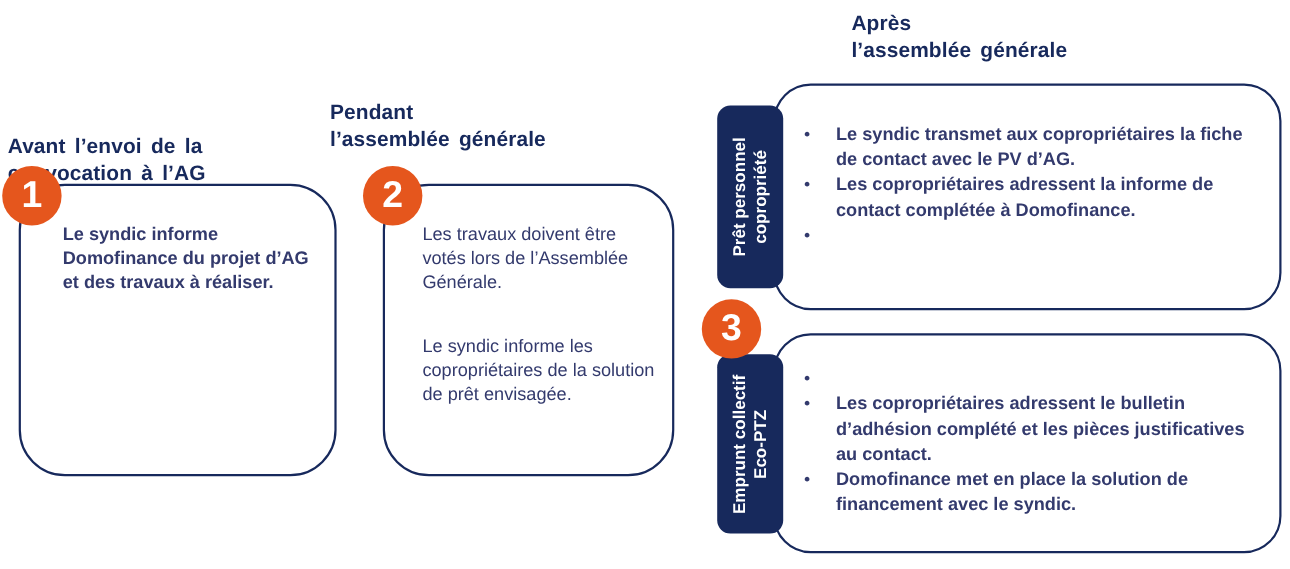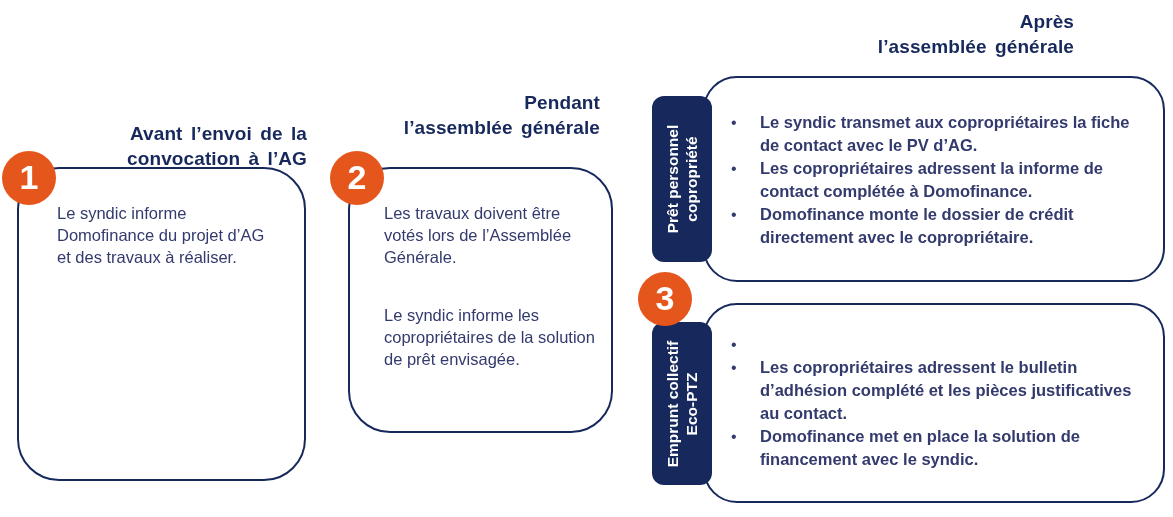--- a/index.html
+++ b/index.html
@@ -7,21 +7,21 @@
     position:relative;
     width:1173px; height:517px;
     background:#ffffff;
     overflow:hidden;
     font-family:"Liberation Sans","DejaVu Sans",sans-serif;
     color:var(--body);
   }
   .title {
     position:absolute;
     width:300px;
-    text-align:right;
+    text-align:left;
     font-weight:bold;
     font-size:19px;
     line-height:25px;
     color:var(--navy);
     white-space:pre-line;
     word-spacing:3px;
     letter-spacing:0.1px;
   }
   .stage-box {
     position:absolute;
@@ -98,21 +98,21 @@
 </head>
 <body>
 
 <div class="canvas">
 
   <div class="title" style="left:7px; top:90px;margin-top:31px;">Avant l’envoi de la
 convocation à l’AG</div>
   <div class="num-badge" style="left:2px; top:151px;">
     <span>1</span>
   </div>
-  <div class="stage-box round-lg" style="left:17px; top:167px; width:289px; height:314px;">
+  <div class="stage-box round-lg" style="left:17px; top:167px; width:289px; height:266px;font-weight:bold;">
     <div class="box-content-1">
       <p class="para">Le syndic informe
 Domofinance du projet d’AG
 et des travaux à réaliser.</p>
     </div>
   </div>
 
   <div class="title" style="left:300px; top:90px;">Pendant
 l’assemblée générale</div>
   <div class="num-badge" style="left:330px; top:151px;">
@@ -142,22 +142,20 @@
         <span class="bullet-text">Le syndic transmet aux copropriétaires la fiche
 de contact avec le PV d’AG.</span>
       </li>
       <li class="bullet-row">
         <span class="bullet-dot">•</span>
         <span class="bullet-text">Les copropriétaires adressent la informe de
 contact complétée à Domofinance.</span>
       </li>
       <li class="bullet-row">
         <span class="bullet-dot">•</span>
-        <span class="bullet-text">Domofinance monte le dossier de crédit
-directement avec le copropriétaire.</span>
       </li>
     </ul>
   </div>
   <div class="vlabel" style="left:652px; top:96px; width:60px; height:166px;">
     <div class="vtext">Prêt personnel
 copropriété</div>
   </div>
 
   <div class="stage-box round-md" style="left:703px; top:303px; width:462px; height:200px;">
     <ul class="bullets bullets-b">

